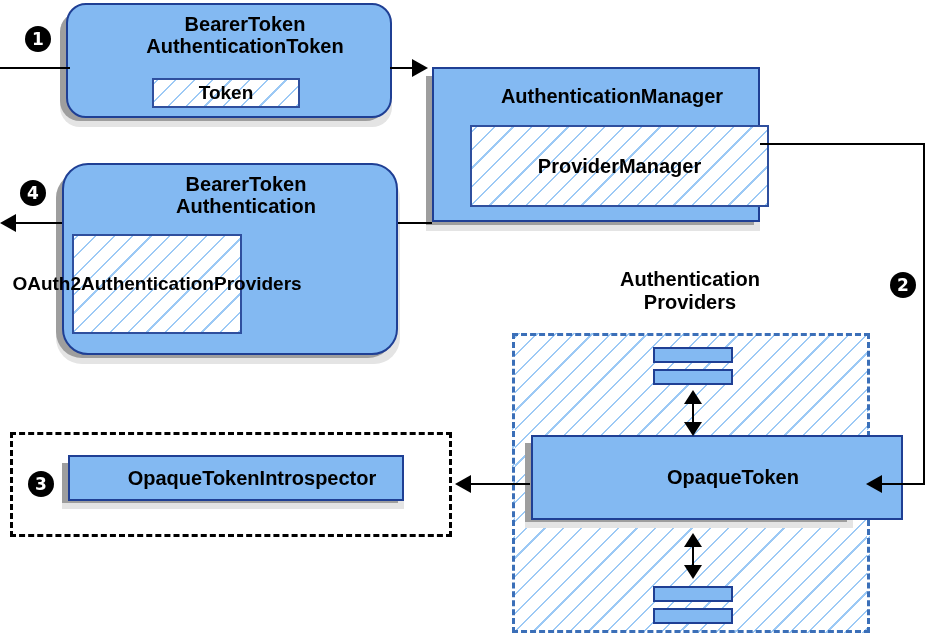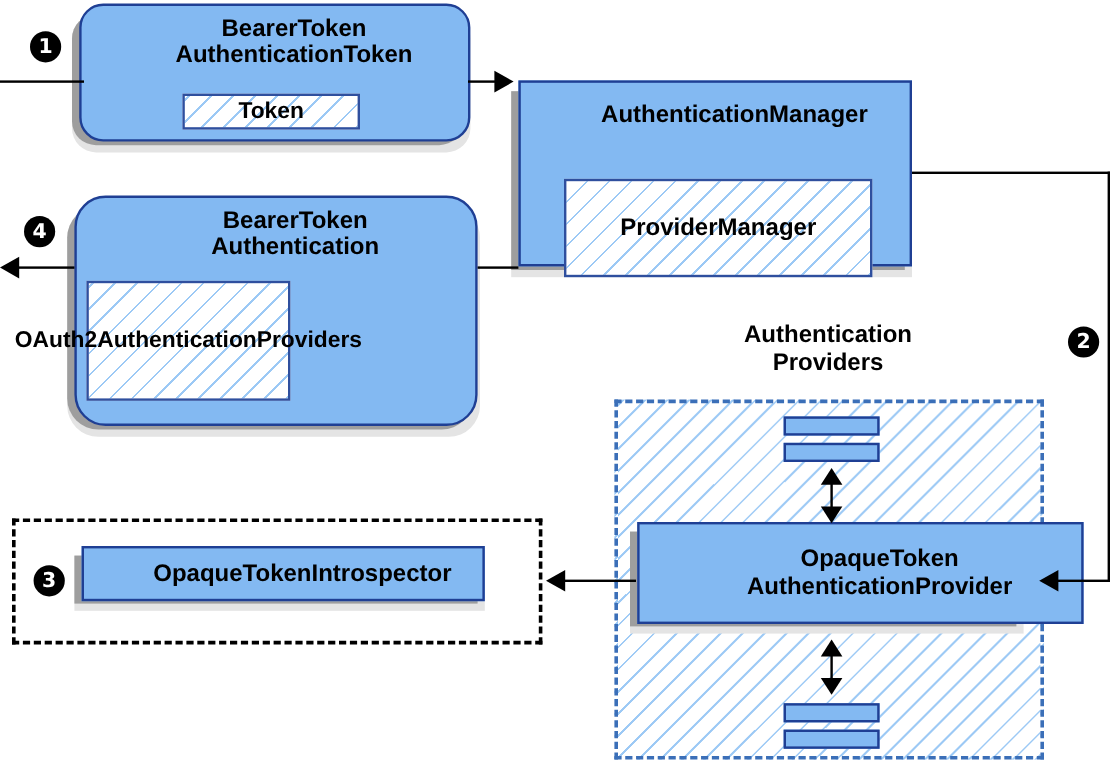--- a/index.html
+++ b/index.html
@@ -184,21 +184,21 @@
   <div class="hline" style="left:390px; top:67px; width:26px;"></div>
   <div class="arrow-r" style="left:412px; top:59px;"></div>
 
   <div class="shadow" style="left:426px; top:76px; width:334px; height:155px;">
     <div class="s2"></div>
     <div class="s1" style="left:0;top:0;right:6px;bottom:6px;"></div>
   </div>
   <div class="node" style="left:432px; top:67px; width:328px; height:155px; font-size:20px; align-items:flex-start; padding-top:16px;">
     <div>AuthenticationManager</div>
   </div>
-  <div class="subbox hatch" style="left:470px; top:125px; width:257px; height:82px; font-size:20px;margin-top:24px;">ProviderManager</div>
+  <div class="subbox hatch" style="left:470px; top:125px; width:299px; height:82px; font-size:20px;">ProviderManager</div>
 
   <div class="hline" style="left:760px; top:143px; width:165px;"></div>
   <div class="vline" style="left:923px; top:143px; height:342px;"></div>
   <div class="hline" style="left:872px; top:483px; width:53px;"></div>
   <div class="arrow-l" style="left:866px; top:475px;"></div>
   <div class="marker" style="left:890px; top:272px;">2</div>
 
   <div class="shadow" style="left:56px; top:172px; width:344px; height:192px;">
     <div class="s2" style="border-radius:26px;"></div>
     <div class="s1" style="left:0;top:0;right:6px;bottom:6px;border-radius:26px;"></div>
@@ -235,21 +235,20 @@
   <div class="arrow-u" style="left:684px; top:390px;"></div>
   <div class="arrow-d" style="left:684px; top:422px;"></div>
 
   <div class="shadow" style="left:525px; top:443px; width:328px; height:85px;">
     <div class="s2"></div>
     <div class="s1" style="left:0;top:0;right:6px;bottom:6px;"></div>
   </div>
   <div class="node" style="left:531px; top:435px; width:372px; height:85px; font-size:20px;">
     <div style="width:100%;">
       <div>OpaqueToken</div>
-      <div>AuthenticationProvider</div>
     </div>
   </div>
 
   <div class="vline" style="left:692px; top:539px; height:34px;"></div>
   <div class="arrow-u" style="left:684px; top:533px;"></div>
   <div class="arrow-d" style="left:684px; top:565px;"></div>
 
   <div class="bar" style="left:653px; top:586px; width:80px; height:16px;"></div>
   <div class="bar" style="left:653px; top:608px; width:80px; height:16px;"></div>
 

